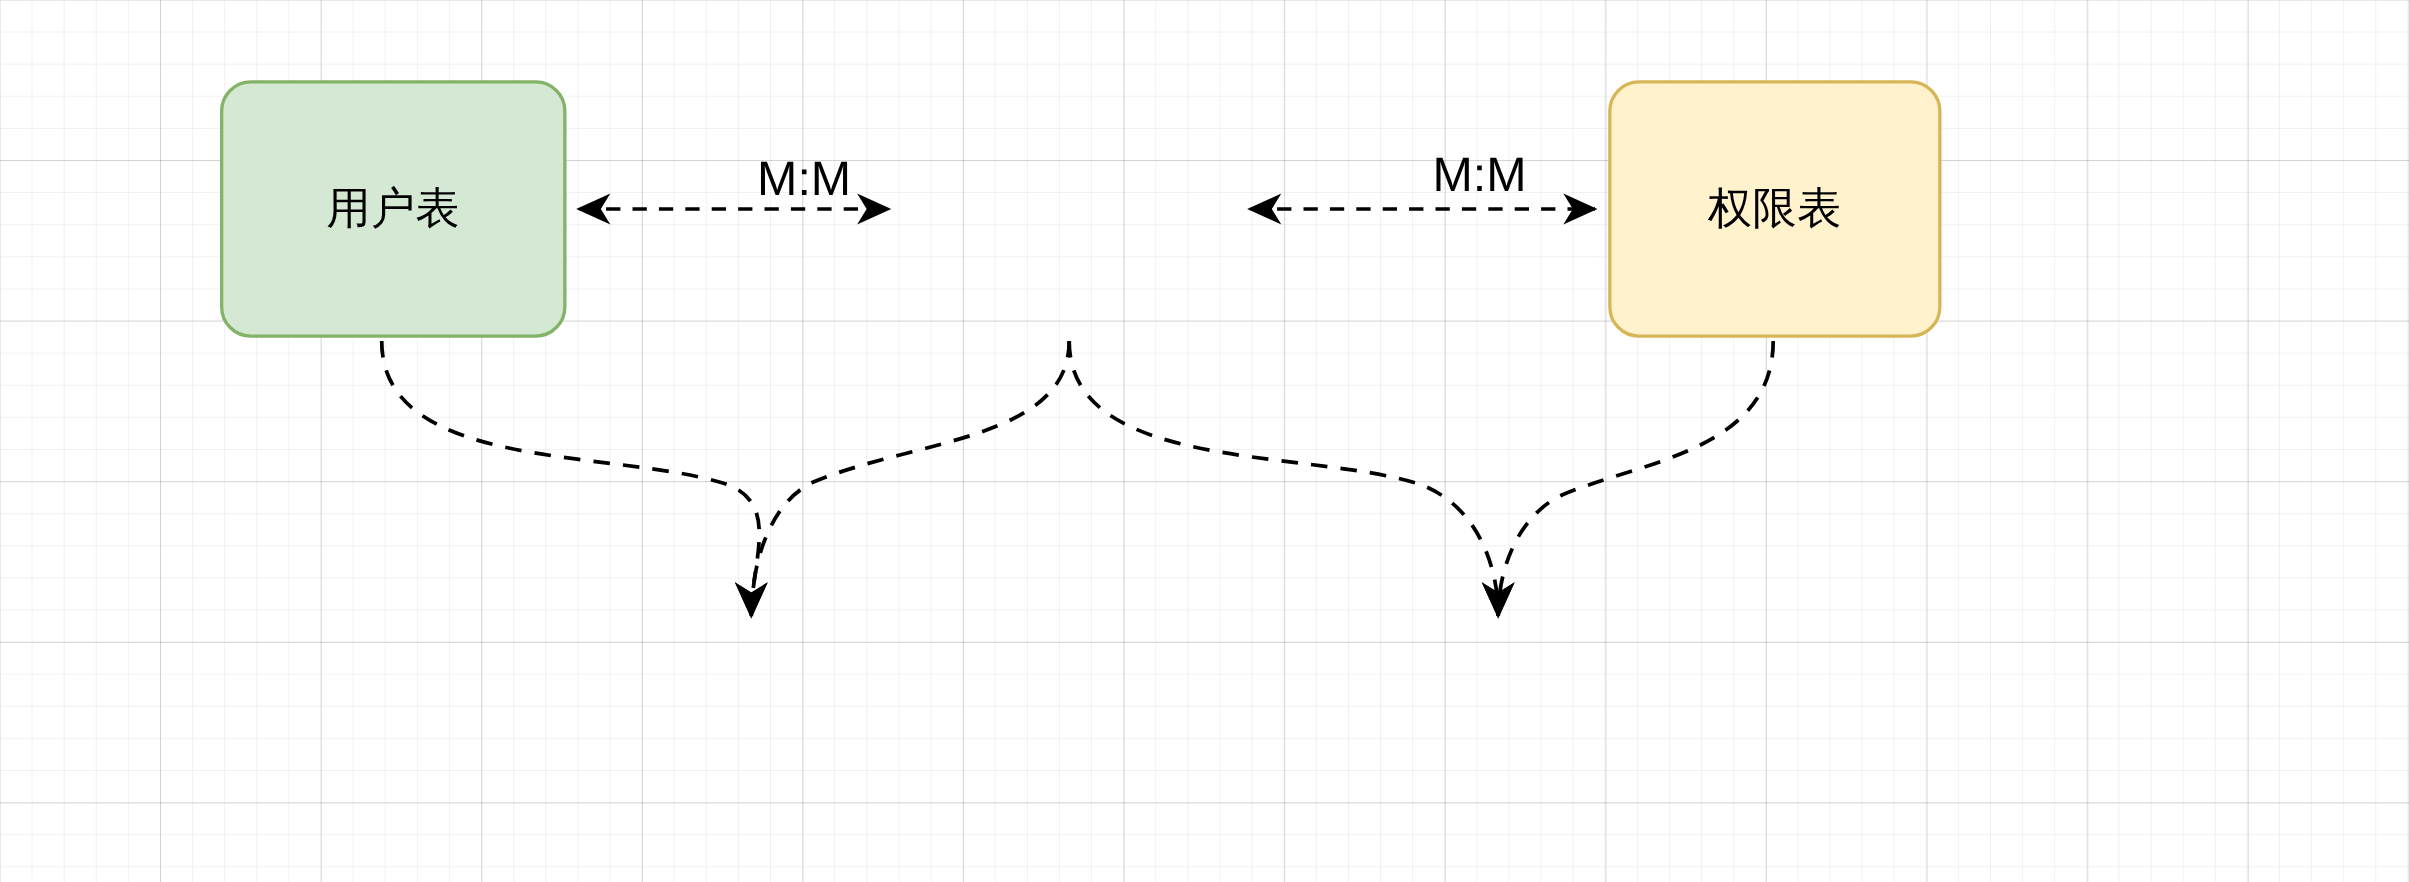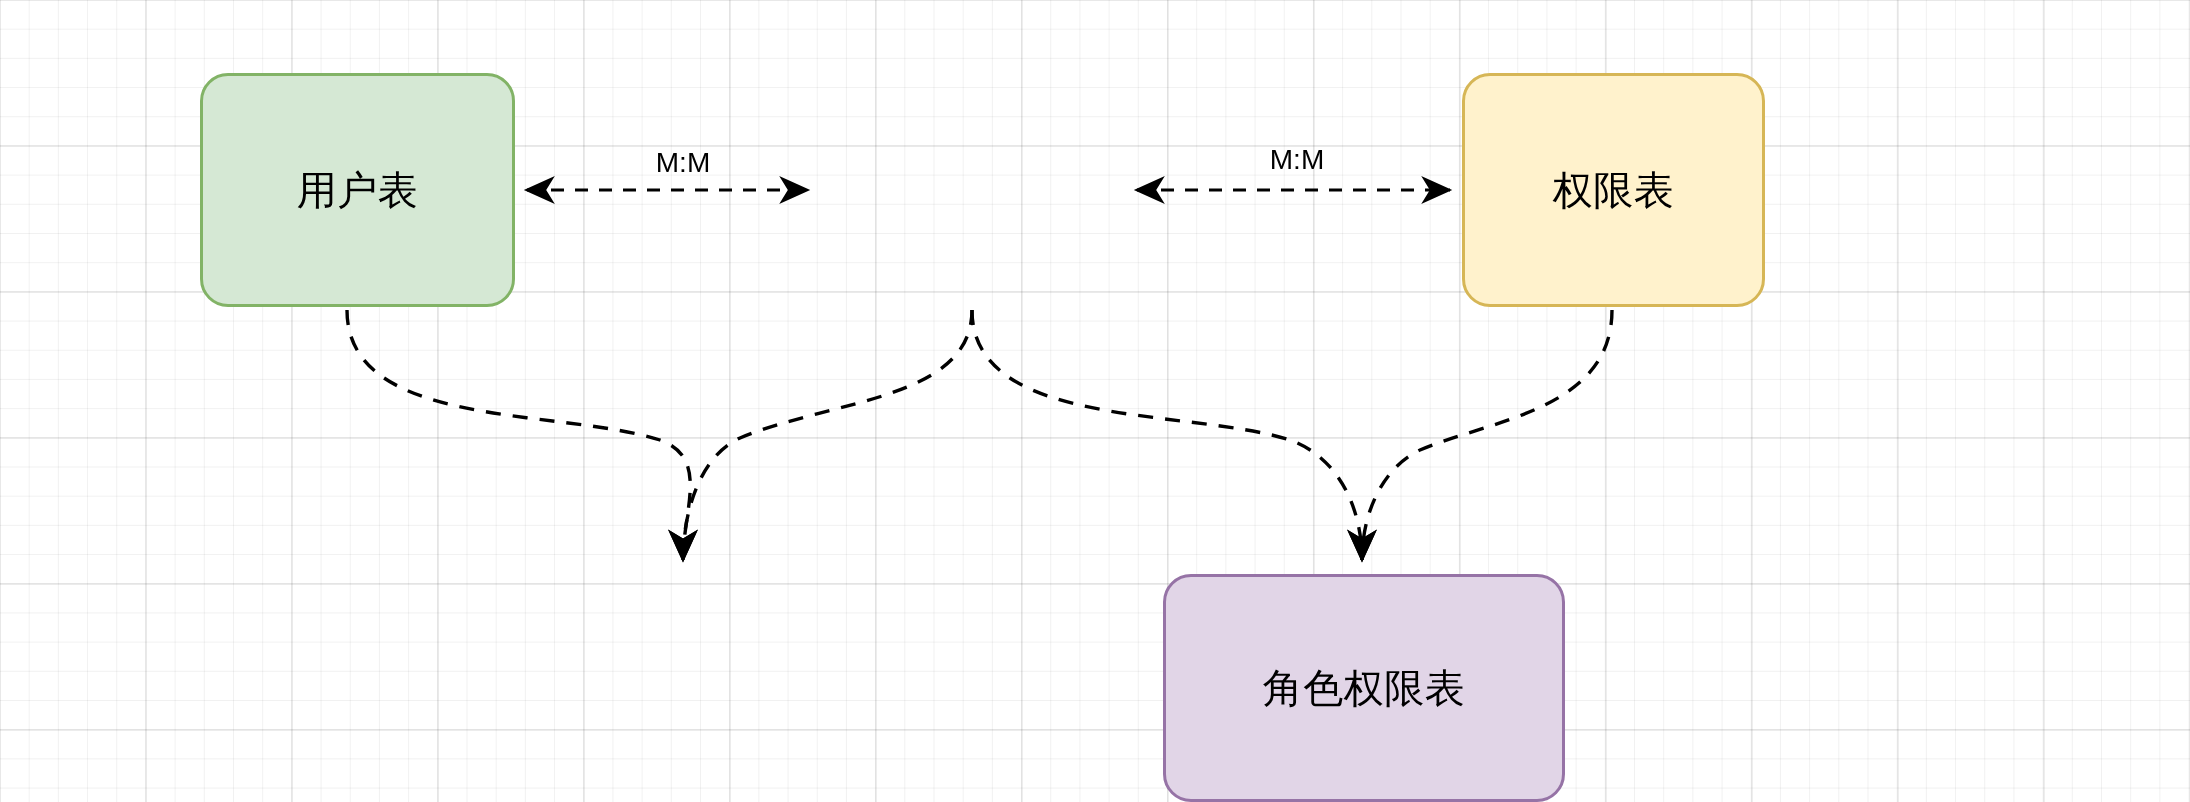--- a/index.html
+++ b/index.html
@@ -47,26 +47,27 @@
   }
   .node-label {
     font-size: 40px;
     color: #000000;
     line-height: 1.2;
     letter-spacing: 0.5px;
     white-space: nowrap;
   }
   .edge-label {
     position: absolute;
-    font-size: 28px;
+    font-size: 44px;
     color: #000000;
     background: transparent;
     white-space: nowrap;
     transform: translate(-50%, -50%);
     letter-spacing: 0px;
+    margin-left: 48px;
   }
 </style>
 </head>
 <body>
 
 <div id="canvas">
 
   <svg id="edge-layer" viewBox="0 0 2190 802">
     <defs>
       <marker id="arrow-end" markerWidth="11" markerHeight="11" refX="9.5" refY="5.2" orient="auto" markerUnits="strokeWidth">
@@ -105,21 +106,18 @@
   <div class="node" id="node-user-table" style="left:200px; top:73px; width:315px; height:234px; background:#d5e8d4; border-color:#82b366;">
     <span class="node-label">用户表</span>
   </div>
 
 
   <div class="node" id="node-permission-table" style="left:1462px; top:73px; width:303px; height:234px; background:#fff2cc; border-color:#d6b656;">
     <span class="node-label">权限表</span>
   </div>
 
 
-  <div class="node" id="node-role-permission-table" style="left:1163px; top:574px; width:402px; height:228px; background:#e1d5e7; border-color:#9673a6;">
-    <span class="node-label">角色权限表</span>
-  </div>
 
   <div class="edge-label" style="left:683px; top:163px;">M:M</div>
 
   <div class="edge-label" style="left:1297px; top:160px;">M:M</div>
 
 </div>
 
 </body></html>

